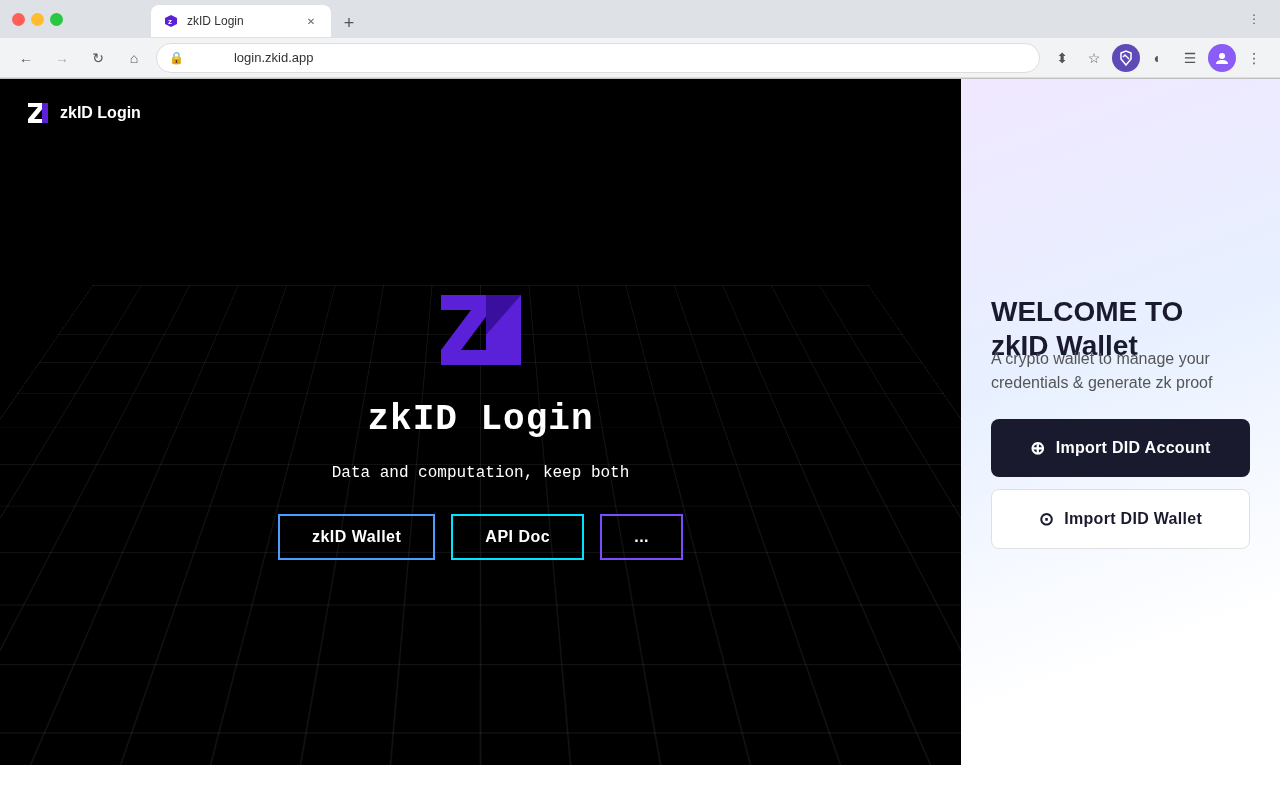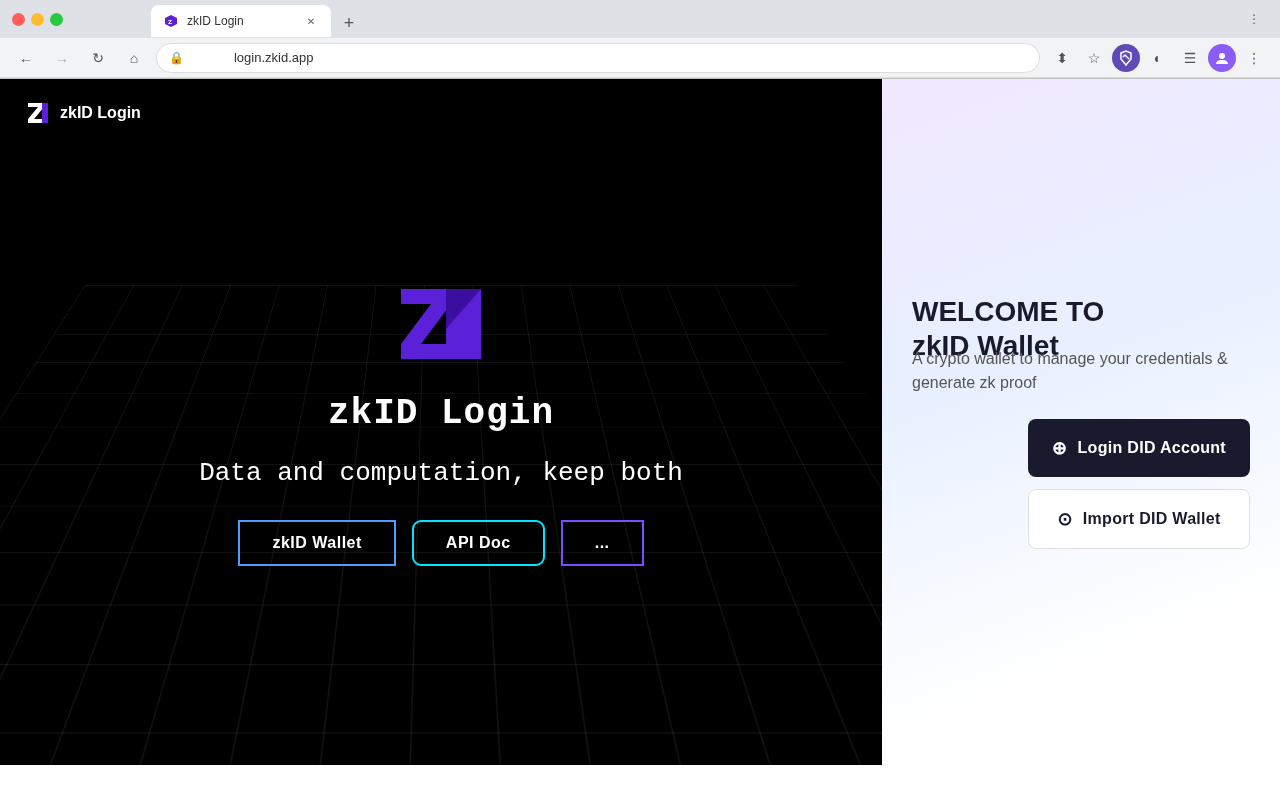--- a/index.html
+++ b/index.html
@@ -215,56 +215,55 @@
     .main-title {
       color: white;
       font-size: 36px;
       font-weight: 700;
       font-family: 'Courier New', monospace;
       letter-spacing: 1px;
     }
 
     .tagline {
       color: white;
-      font-size: 26px;
+      font-size: 16px;
       font-family: 'Courier New', monospace;
       text-align: left;
     }
 
     .buttons-row {
       display: flex;
       gap: 16px;
       margin-top: 8px;
     }
     .outline-btn {
       padding: 12px 32px;
       border: 2px solid;
       background: transparent;
       color: white;
       font-size: 16px;
       font-weight: 600;
       cursor: pointer;
       letter-spacing: 0.5px;
     }
     .btn-wallet { border-color: #4a9eff; }
-    .btn-api { border-color: #00e5ff; border-radius: 9px; }
+    .btn-api { border-color: #00e5ff; }
     .btn-more { border-color: #7c4dff; min-width: 60px; }
 
     
     .right-panel {
-      width: 398px;
+      width: 319px;
       background: linear-gradient(160deg, #f0e8ff 0%, #e8f0ff 40%, #ffffff 80%);
       display: flex;
       flex-direction: column;
       justify-content: center;
       padding: 40px 30px;
       gap: 24px;
       position: relative;
       z-index: 5;
-      align-items: flex-end;
     }
 
     .welcome-text {
       font-size: 28px;
       font-weight: 800;
       color: #1a1a2e;
       line-height: 1.2;
     }
 
     .welcome-sub {
@@ -415,21 +414,21 @@
       <h2 class="welcome-text">
         <span>WELCOME TO</span><br>
         <span>zkID Wallet</span>
       </h2>
       <p class="welcome-sub">A crypto wallet to manage your credentials &amp; generate zk proof</p>
     </div>
 
     <div class="action-buttons">
       <button class="create-btn">
         <span class="btn-icon">⊕</span>
-        <span>Login DID Account</span>
+        <span>Import DID Account</span>
       </button>
       <button class="import-btn">
         <span class="btn-icon">⊙</span>
         <span>Import DID Wallet</span>
       </button>
     </div>
   </div>
 
 </div>
 

